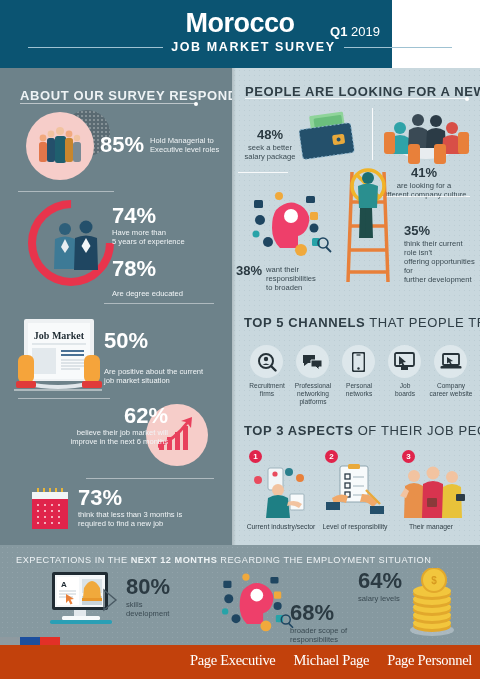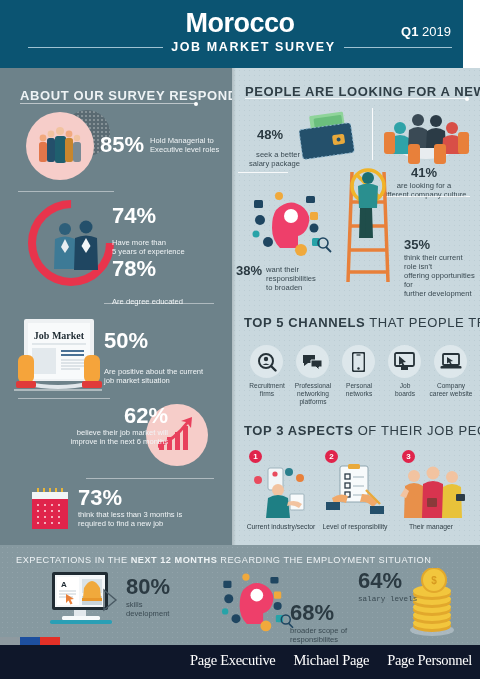--- a/index.html
+++ b/index.html
@@ -5,21 +5,21 @@
   * { box-sizing: border-box; margin: 0; padding: 0; }
   html, body {
     width: 480px; height: 679px;
     font-family: "Liberation Sans", sans-serif;
     background: #fff; overflow: hidden;
   }
   #page { position: relative; width: 480px; height: 679px; overflow: hidden; }
 
   
   .header {
-    position: absolute; left: 0; top: 0; width: 463px; height: 68px;
+    position: absolute; left: 0; top: 0; width: 392px; height: 68px;
     background: #0b5472;
   }
   .hdr-title {
     position: absolute; left: 0; top: 8px; width: 480px;
     text-align: center; color: #fff;
     font-size: 27px; font-weight: bold; letter-spacing: -0.5px;
   }
   .hdr-sub-wrap {
     position: absolute; left: 0; top: 40px; width: 480px;
     display: flex; align-items: center; justify-content: center; gap: 8px;
@@ -53,21 +53,21 @@
   }
 
   .bottom-band {
     position: absolute; left: 0; top: 545px; width: 480px; height: 100px;
     background: #8699a0;
     background-image: radial-gradient(rgba(255,255,255,0.10) 0.7px, transparent 0.8px);
     background-size: 5px 5px;
   }
   .footer {
     position: absolute; left: 0; top: 645px; width: 480px; height: 34px;
-    background: #0f172a;
+    background: #c2410c;
   }
   .footer-logos {
     position: absolute; right: 8px; top: 7px;
     display: flex; gap: 18px; align-items: baseline;
     font-family: "Liberation Serif", serif; color: #fff; font-size: 14.5px;
     letter-spacing: -0.3px;
   }
   .colorbar { position: absolute; left: 0; top: 637px; display: flex; height: 8px; }
   .cb { width: 20px; height: 8px; }
 
@@ -190,26 +190,26 @@
   <svg style="position:absolute; left:45px; top:215px;" width="62" height="62" viewBox="0 0 62 62">
     <circle cx="20" cy="14" r="6" fill="#2e5f7a"></circle>
       <path d="M10 24 q10 -5 20 0 l1 30 h-22 z" fill="#3d7a96"></path>
     <path d="M20 24 l-4 8 l4 6 l4 -6 z" fill="#e9eef1"></path>
     <circle cx="41" cy="12" r="6.5" fill="#24506b"></circle>
       <path d="M30 23 q11 -5 22 0 l1 32 h-24 z" fill="#1f4661"></path>
     <path d="M41 23 l-4.5 8 l4.5 7 l4.5 -7 z" fill="#f2f5f7"></path>
   </svg>
   <div class="stat" style="left:112px; top:205px;">
     <div class="pct lg white">74%</div>
-    <div class="cap white" style="white-space:pre-line; margin-top:12px;">Have more than
+    <div class="cap white" style="white-space:pre-line; margin-top:2px;">Have more than
 5 years of experience</div>
   </div>
   <div class="stat" style="left:112px; top:258px;">
     <div class="pct lg white">78%</div>
-    <div class="cap white" style="white-space:pre-line; margin-top:18px;">Are degree educated</div>
+    <div class="cap white" style="white-space:pre-line; margin-top:10px;">Are degree educated</div>
   </div>
   <div class="divider" style="left:104px; top:303px; width:110px;"></div>
 
   <svg style="position:absolute; left:10px; top:315px;" width="96" height="82" viewBox="0 0 96 82">
     <rect x="14" y="4" width="70" height="62" rx="2" fill="#eef1f3"></rect>
     <rect x="18" y="8" width="62" height="56" fill="#f8fafb"></rect>
     <text x="49" y="24" font-family="Liberation Serif, serif" font-size="10" font-weight="bold" fill="#1f2b33" text-anchor="middle">Job Market</text>
     <line x1="22" y1="29" x2="76" y2="29" stroke="#c9d3d9" stroke-width="1"></line>
     <rect x="22" y="33" width="24" height="26" fill="#e3e9ed"></rect>
     <g stroke="#1d4f7c" stroke-width="1.6">
@@ -299,21 +299,21 @@
       <rect x="16" y="4" width="34" height="18" rx="1.5" fill="#8fd49a"></rect>
       <rect x="20" y="7" width="28" height="14" rx="1.5" fill="#6bbf7d"></rect>
       <rect x="4" y="16" width="52" height="30" rx="3" fill="#24506b"></rect>
       <rect x="4" y="16" width="52" height="30" rx="3" fill="none" stroke="#8fb6cd" stroke-width="1" stroke-dasharray="2 2"></rect>
       <rect x="36" y="26" width="12" height="10" rx="2" fill="#e9a93b"></rect>
       <circle cx="42" cy="31" r="2" fill="#24506b"></circle>
     </g>
   </svg>
   <div class="stat" style="left:240px; top:128px; width:60px; text-align:center;">
     <div class="pct md dark">48%</div>
-    <div class="cap dark" style="white-space:pre-line; margin-top:10px;text-align:right;">seek a better
+    <div class="cap dark" style="white-space:pre-line; margin-top:3px;">seek a better
 salary package</div>
   </div>
   <div class="divider dk" style="left:238px; top:172px; width:50px;"></div>
   <div style="position:absolute; left:372px; top:108px; width:1px; height:52px; background:rgba(255,255,255,0.9);"></div>
 
   <svg style="position:absolute; left:378px; top:106px;" width="96" height="62" viewBox="0 0 96 62">
     <ellipse cx="48" cy="44" rx="26" ry="9" fill="#e8ecef"></ellipse>
     <circle cx="22" cy="22" r="6" fill="#2fa3a8"></circle>
       <path d="M13 32 q9 -6 18 0 l1 16 h-20 z" fill="#2fa3a8"></path>
     <circle cx="40" cy="14" r="6" fill="#3a4a55"></circle>
@@ -376,21 +376,21 @@
       <line x1="13" y1="82" x2="51" y2="82"></line>
         <line x1="12" y1="104" x2="52" y2="104"></line>
     </g>
     <circle cx="32" cy="18" r="16" fill="none" stroke="#f0b429" stroke-width="3.5"></circle>
     <line x1="21" y1="7" x2="43" y2="29" stroke="#f0b429" stroke-width="3.5"></line>
     <circle cx="32" cy="10" r="6" fill="#1e6f72"></circle>
     <path d="M22 18 q10 -5 20 0 l-1 22 h-18 z" fill="#2a8f8f"></path>
     <path d="M24 40 l-1 30 h7 l2 -30 z" fill="#1f4d4a"></path>
     <path d="M36 40 l1 30 h-7 l-1 -30 z" fill="#1f4d4a"></path>
   </svg>
-  <div class="stat" style="left:404px; top:238px; width:72px;">
+  <div class="stat" style="left:404px; top:224px; width:72px;">
     <div class="pct md dark">35%</div>
     <div class="cap dark" style="white-space:pre-line; margin-top:3px;">think their current role isn't
 offering opportunities for
 further development</div>
   </div>
 
   <div style="position:absolute; left:244px; top:313px; width:228px;">
     <span class="sec-head dark" style="position:static;">TOP 5 CHANNELS</span><span class="sec-head dark reg" style="position:static; font-weight:normal;"> THAT PEOPLE TRUST MOST TO ASSIST WITH THEIR JOB SEARCH</span>
   </div>
 
@@ -588,21 +588,21 @@
       <ellipse cx="32" cy="34" rx="19" ry="6" fill="#e2a82c"></ellipse>
         <ellipse cx="32" cy="31" rx="19" ry="6" fill="#f2c63d"></ellipse>
       <ellipse cx="32" cy="26" rx="19" ry="6" fill="#e2a82c"></ellipse>
         <ellipse cx="32" cy="23" rx="19" ry="6" fill="#f2c63d"></ellipse>
       <circle cx="34" cy="12" r="12" fill="#f2c63d" stroke="#e2a82c" stroke-width="2"></circle>
       <text x="34" y="16" font-family="Liberation Sans, sans-serif" font-size="10" font-weight="bold" fill="#d79a1f" text-anchor="middle">$</text>
     </g>
   </svg>
   <div class="stat" style="left:358px; top:570px;">
     <div class="pct lg dark">64%</div>
-    <div class="cap dark" style="white-space:pre-line; margin-top:3px;font-family:Liberation Mono, monospace;">salary levels</div>
+    <div class="cap dark" style="white-space:pre-line; margin-top:3px;">salary levels</div>
   </div>
 
   <div class="colorbar">
     <span class="cb" id="cb0" style="background: rgb(142, 154, 160);"></span>
     <span class="cb" id="cb1" style="background: rgb(29, 79, 158);"></span>
     <span class="cb" id="cb2" style="background: rgb(226, 48, 39);"></span>
   </div>
 
   <div class="footer">
     <div class="footer-logos">

